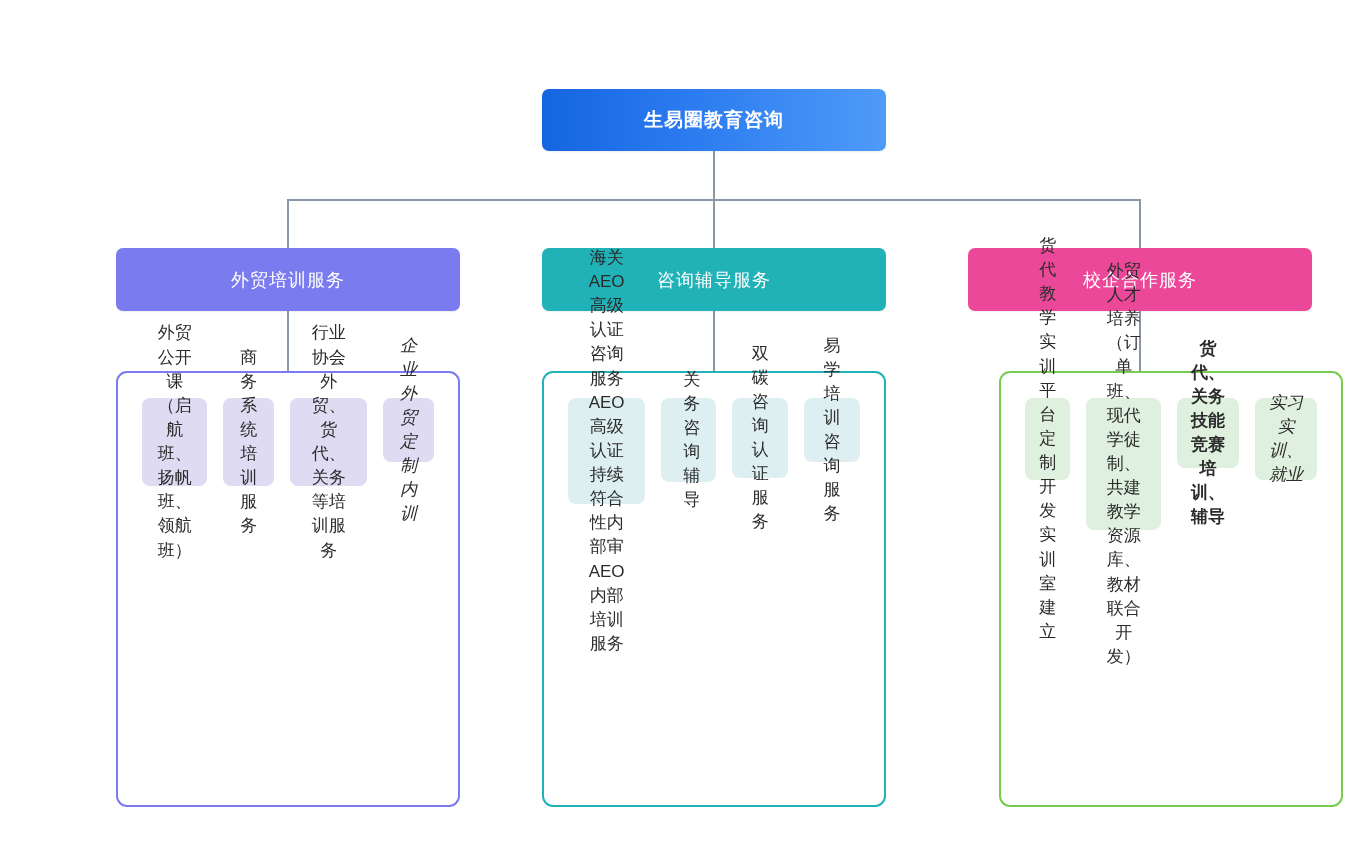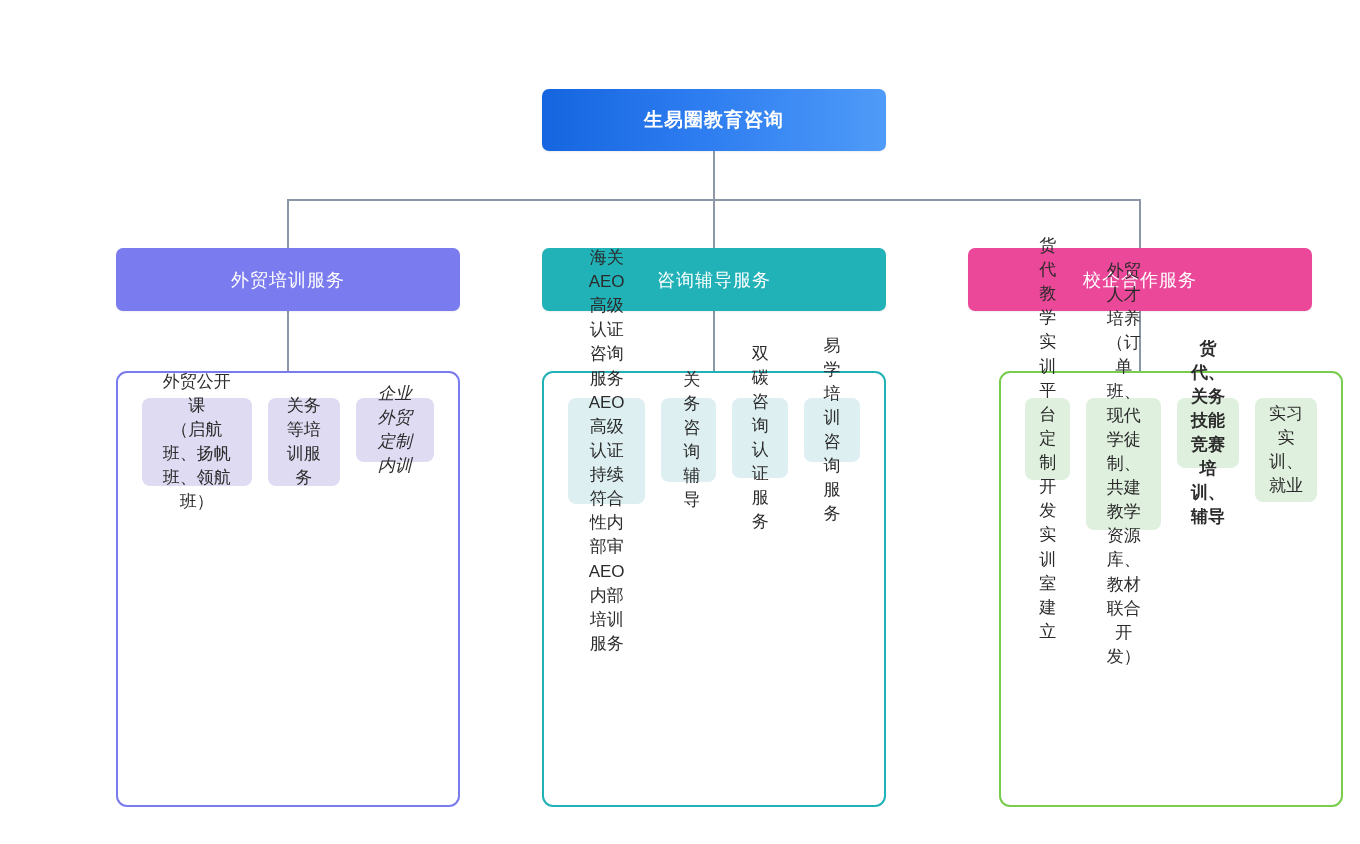--- a/index.html
+++ b/index.html
@@ -110,21 +110,21 @@
   .col-box.c0 .item.i3 { height: 64px; font-style: italic; }
 
   .col-box.c1 .item.i0 { height: 106px; }
   .col-box.c1 .item.i1 { height: 84px; padding-left: 20px; }
   .col-box.c1 .item.i2 { height: 80px; }
   .col-box.c1 .item.i3 { height: 64px; }
 
   .col-box.c2 .item.i0 { height: 82px; }
   .col-box.c2 .item.i1 { height: 132px; }
   .col-box.c2 .item.i2 { height: 70px; font-weight: bold; }
-  .col-box.c2 .item.i3 { height: 104px; }
+  .col-box.c2 .item.i3 { height: 82px; font-style: italic; }
 </style>
 </head>
 <body>
 
 <div class="canvas">
 
   <div class="root-node">
     <span>生易圈教育咨询</span>
   </div>
 
@@ -138,21 +138,22 @@
   <div class="conn v-line" style="left:255px; top:279px; height:60px;"></div>
   <div class="conn v-line" style="left:681px; top:279px; height:60px;"></div>
   <div class="conn v-line" style="left:1107px; top:279px; height:60px;"></div>
 
   <div class="col-header c0">
     <span>外贸培训服务</span>
   </div>
   <div class="col-box c0">
     <div class="item i0">外贸公开课
 （启航班、扬帆班、领航班）</div>
-    <div class="item i1">关务等培训服务</div>
+    <div class="item i1">商务系统培训服务</div>
+    <div class="item i2">行业协会外贸、货代、关务等培训服务</div>
     <div class="item i3">企业外贸定制内训</div>
   </div>
 
   <div class="col-header c1">
     <span>咨询辅导服务</span>
   </div>
   <div class="col-box c1">
     <div class="item i0">海关AEO高级认证咨询服务
 AEO高级认证持续符合性内部审
 AEO内部培训服务</div>

